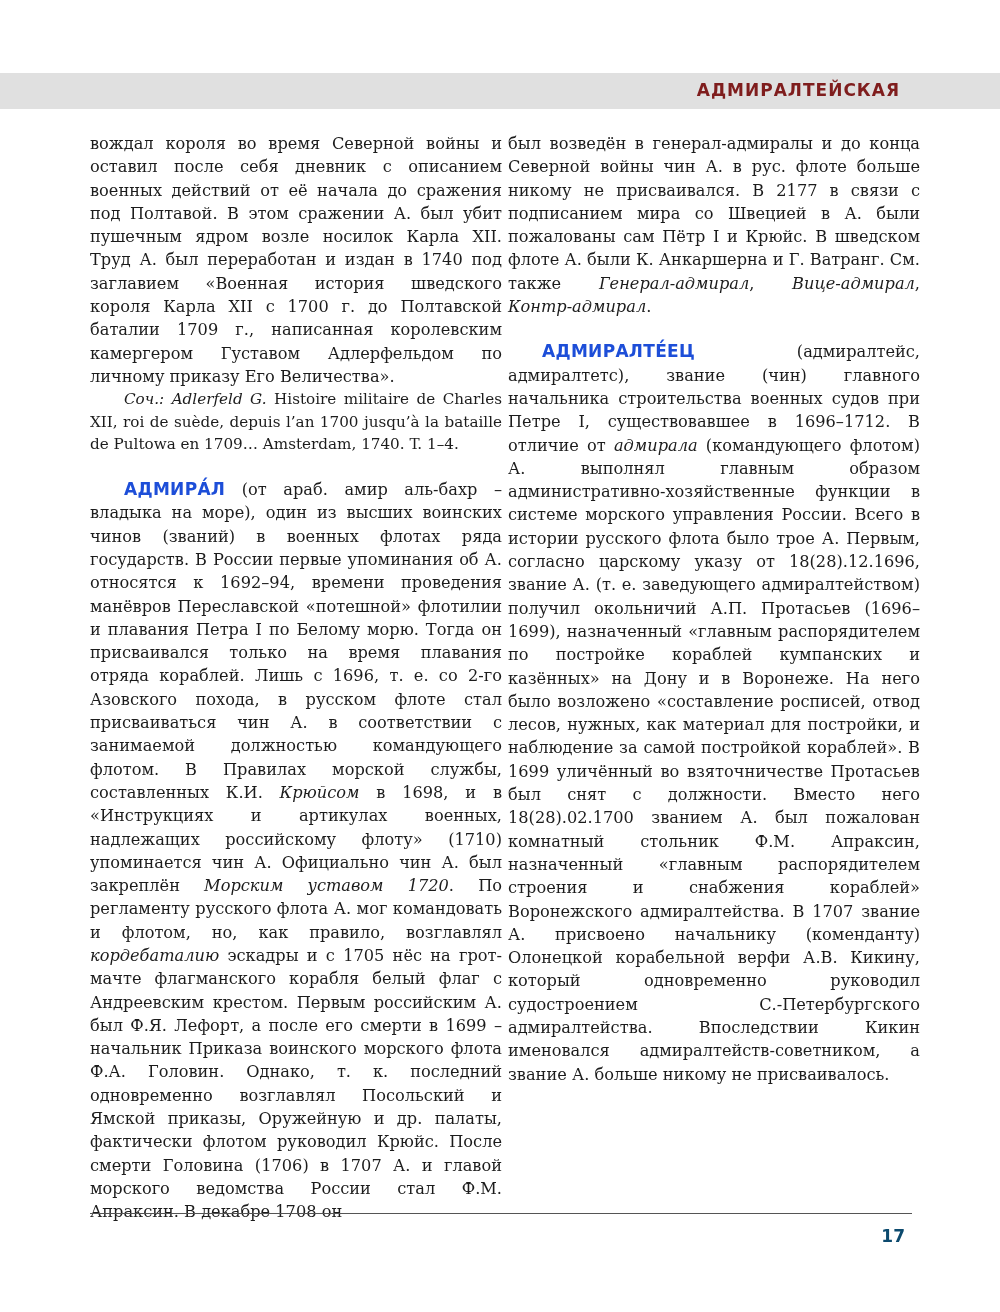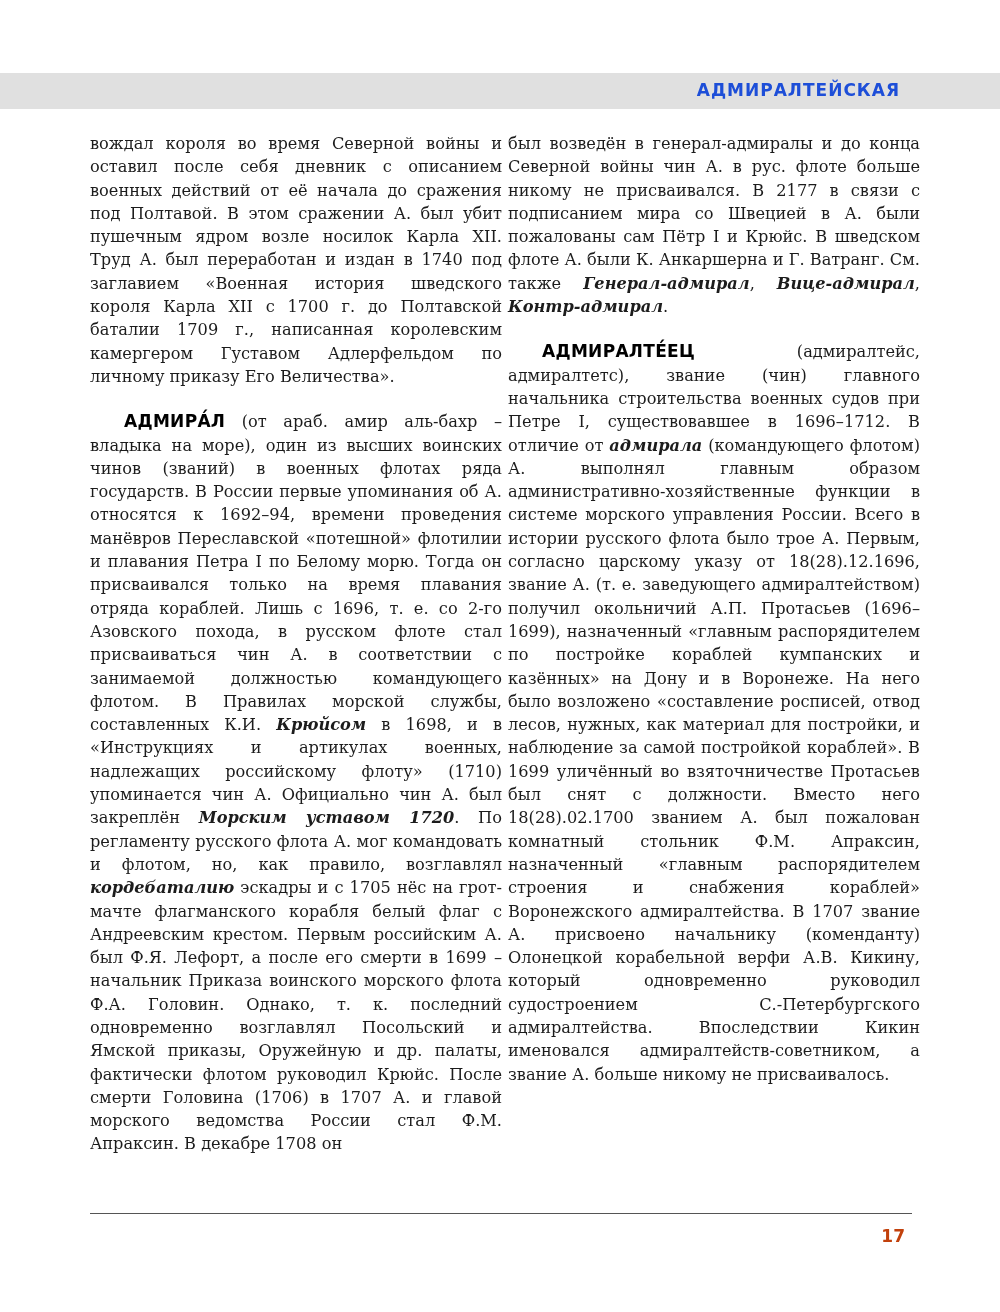--- a/index.html
+++ b/index.html
@@ -4,55 +4,56 @@
 <style>
   html, body { margin: 0; padding: 0; background: #ffffff; }
   body { width: 1000px; height: 1312px; position: relative; overflow: hidden; color: #1a1a1a; }
   .header-band {
     position: absolute; left: 0; top: 73px; width: 1000px; height: 36px;
     background: #e0e0e0;
   }
   .running-head {
     position: absolute; right: 100px; top: 80px;
     font-family: "DejaVu Sans", sans-serif; font-weight: bold;
-    font-size: 17px; letter-spacing: 1px; color: #1d4ed8;
+    font-size: 17px; letter-spacing: 1px; color: #7f1d1d;
   }
   .column {
     position: absolute; top: 132px; width: 412px;
     font-family: "DejaVu Serif", serif; font-size: 16.2px; line-height: 23.3px;
     text-align: justify; color: #1c1c1c;
   }
   .col-left { left: 90px; }
   .col-right { left: 508px; }
   .column p { margin: 0; }
   .indent { text-indent: 34px; }
   .entry { margin-top: 22px !important; }
   .hw {
     font-family: "DejaVu Sans", sans-serif; font-weight: bold; font-size: 17px;
-    letter-spacing: 0.3px; color: #000000;
+    letter-spacing: 0.3px; color: #1d4ed8;
   }
   .biblio { font-size: 15.2px; line-height: 22.6px; }
   .rule {
     position: absolute; left: 90px; top: 1213px; width: 822px; height: 1px;
     background: #555;
   }
   .page-num {
     position: absolute; right: 95px; top: 1226px;
-    font-family: "DejaVu Sans", sans-serif; font-weight: bold; font-size: 17px; color: #c2410c;
+    font-family: "DejaVu Sans", sans-serif; font-weight: bold; font-size: 17px; color: #0c4a6e;
   }
-  i { font-style: italic; font-weight: bold; }
+  i { font-style: italic; }
 </style>
 </head>
 <body>
 
 <div class="header-band"></div>
 <div class="running-head">АДМИРАЛТЕЙСКАЯ</div>
 
 <div class="column col-left">
   <p>вождал короля во время Северной войны и оставил после себя дневник с описанием военных действий от её начала до сражения под Полтавой. В этом сражении А. был убит пушечным ядром возле носилок Карла XII. Труд А. был переработан и издан в 1740 под заглавием «Военная история шведского короля Карла XII с 1700 г. до Полтавской баталии 1709 г., написанная королевским камергером Густавом Адлерфельдом по личному приказу Его Величества».</p>
+  <p class="indent biblio"><i>Соч.:</i> <i>Adlerfeld G.</i> <span>Histoire militaire de Charles XII, roi de suède, depuis l’an 1700 jusqu’à la bataille de Pultowa en 1709… Amsterdam, 1740. T. 1–4.</span></p>
   <p class="indent entry"><span class="hw">АДМИРА́Л</span> <span>(от араб. амир аль-бахр – владыка на море), один из высших воинских чинов (званий) в военных флотах ряда государств. В России первые упоминания об А. относятся к 1692–94, времени проведения манёвров Переславской «потешной» флотилии и плавания Петра I по Белому морю. Тогда он присваивался только на время плавания отряда кораблей. Лишь с 1696, т. е. со 2-го Азовского похода, в русском флоте стал присваиваться чин А. в соответствии с занимаемой должностью командующего флотом. В Правилах морской службы, составленных К.И. </span><i>Крюйсом</i><span> в 1698, и в «Инструкциях и артикулах военных, надлежащих российскому флоту» (1710) упоминается чин А. Официально чин А. был закреплён </span><i>Морским уставом 1720</i><span>. По регламенту русского флота А. мог командовать и флотом, но, как правило, возглавлял </span><i>кордебаталию</i><span> эскадры и с 1705 нёс на грот-мачте флагманского корабля белый флаг с Андреевским крестом. Первым российским А. был Ф.Я. Лефорт, а после его смерти в 1699 – начальник Приказа воинского морского флота Ф.А. Головин. Однако, т. к. последний одновременно возглавлял Посольский и Ямской приказы, Оружейную и др. палаты, фактически флотом руководил Крюйс. После смерти Головина (1706) в 1707 А. и главой морского ведомства России стал Ф.М. Апраксин. В декабре 1708 он</span></p>
 </div>
 
 <div class="column col-right">
   <p><span>был возведён в генерал-адмиралы и до конца Северной войны чин А. в рус. флоте больше никому не присваивался. В 2177 в связи с подписанием мира со Швецией в А. были пожалованы сам Пётр I и Крюйс. В шведском флоте А. были К. Анкаршерна и Г. Ватранг. См. также </span><i>Генерал-адмирал</i><span>, </span><i>Вице-адмирал</i><span>, </span><i>Контр-адмирал</i><span>.</span></p>
   <p class="indent entry"><span class="hw">АДМИРАЛТЕ́ЕЦ</span> <span>(адмиралтейс, адмиралтетс), звание (чин) главного начальника строительства военных судов при Петре I, существовавшее в 1696–1712. В отличие от </span><i>адмирала</i><span> (командующего флотом) А. выполнял главным образом административно-хозяйственные функции в системе морского управления России. Всего в истории русского флота было трое А. Первым, согласно царскому указу от 18(28).12.1696, звание А. (т. е. заведующего адмиралтейством) получил окольничий А.П. Протасьев (1696–1699), назначенный «главным распорядителем по постройке кораблей кумпанских и казённых» на Дону и в Воронеже. На него было возложено «составление росписей, отвод лесов, нужных, как материал для постройки, и наблюдение за самой постройкой кораблей». В 1699 уличённый во взяточничестве Протасьев был снят с должности. Вместо него 18(28).02.1700 званием А. был пожалован комнатный стольник Ф.М. Апраксин, назначенный «главным распорядителем строения и снабжения кораблей» Воронежского адмиралтейства. В 1707 звание А. присвоено начальнику (коменданту) Олонецкой корабельной верфи А.В. Кикину, который одновременно руководил судостроением С.-Петербургского адмиралтейства. Впоследствии Кикин именовался адмиралтейств-советником, а звание А. больше никому не присваивалось.</span></p>
 </div>
 
 <div class="rule"></div>
 <div class="page-num">17</div>

